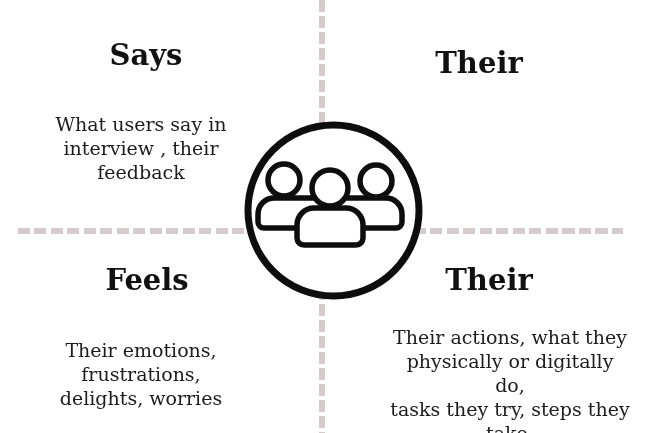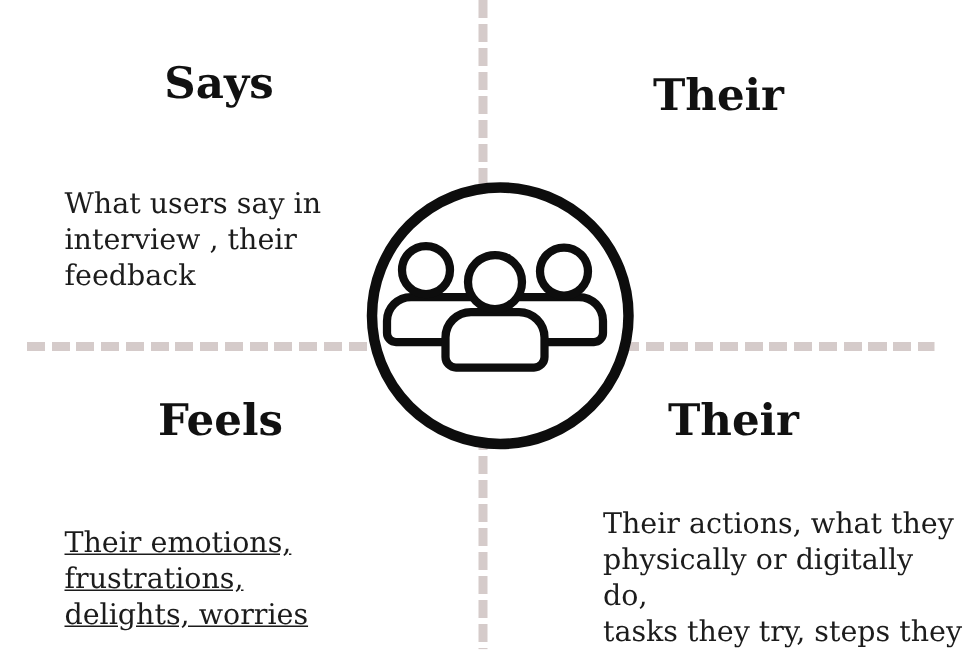--- a/index.html
+++ b/index.html
@@ -25,31 +25,31 @@
   .hline{
     position:absolute;left:18px;top:228px;width:605px;height:6px;
     background:repeating-linear-gradient(to right, var(--dash) 0 12px, transparent 12px 16.5px);
   }
   .title{
     position:absolute;margin:0;
     font-weight:700;font-size:29px;line-height:34px;
     color:var(--heading_text);text-align:center;
   }
   .body{
-    position:absolute;margin:16px;
+    position:absolute;margin:4px;
     font-size:19px;line-height:24px;
-    color:var(--body_text);text-align:left;
+    color:var(--body_text);text-align:center;
     white-space:pre-line;
   }
   #t-says {left:46px; top:38px; width:200px;}
   #b-says {left:27px; top:108px;width:220px;}
   #t-think{left:379px;top:46px; width:200px;}
   #b-think{left:425px;top:110px;width:200px;}
   #t-feels{left:47px; top:263px;width:200px;}
-  #b-feels{left:27px; top:334px;width:220px;text-decoration:underline;}
+  #b-feels{left:27px; top:334px;width:220px;}
   #t-does {left:389px;top:263px;width:200px;}
   #b-does {left:386px;top:321px;width:240px;}
   .badge{
     position:absolute;left:244px;top:121px;width:179px;height:179px;
   }
   .badge svg{display:block;width:100%;height:100%;}
 </style>
 </head>
 <body>
 

